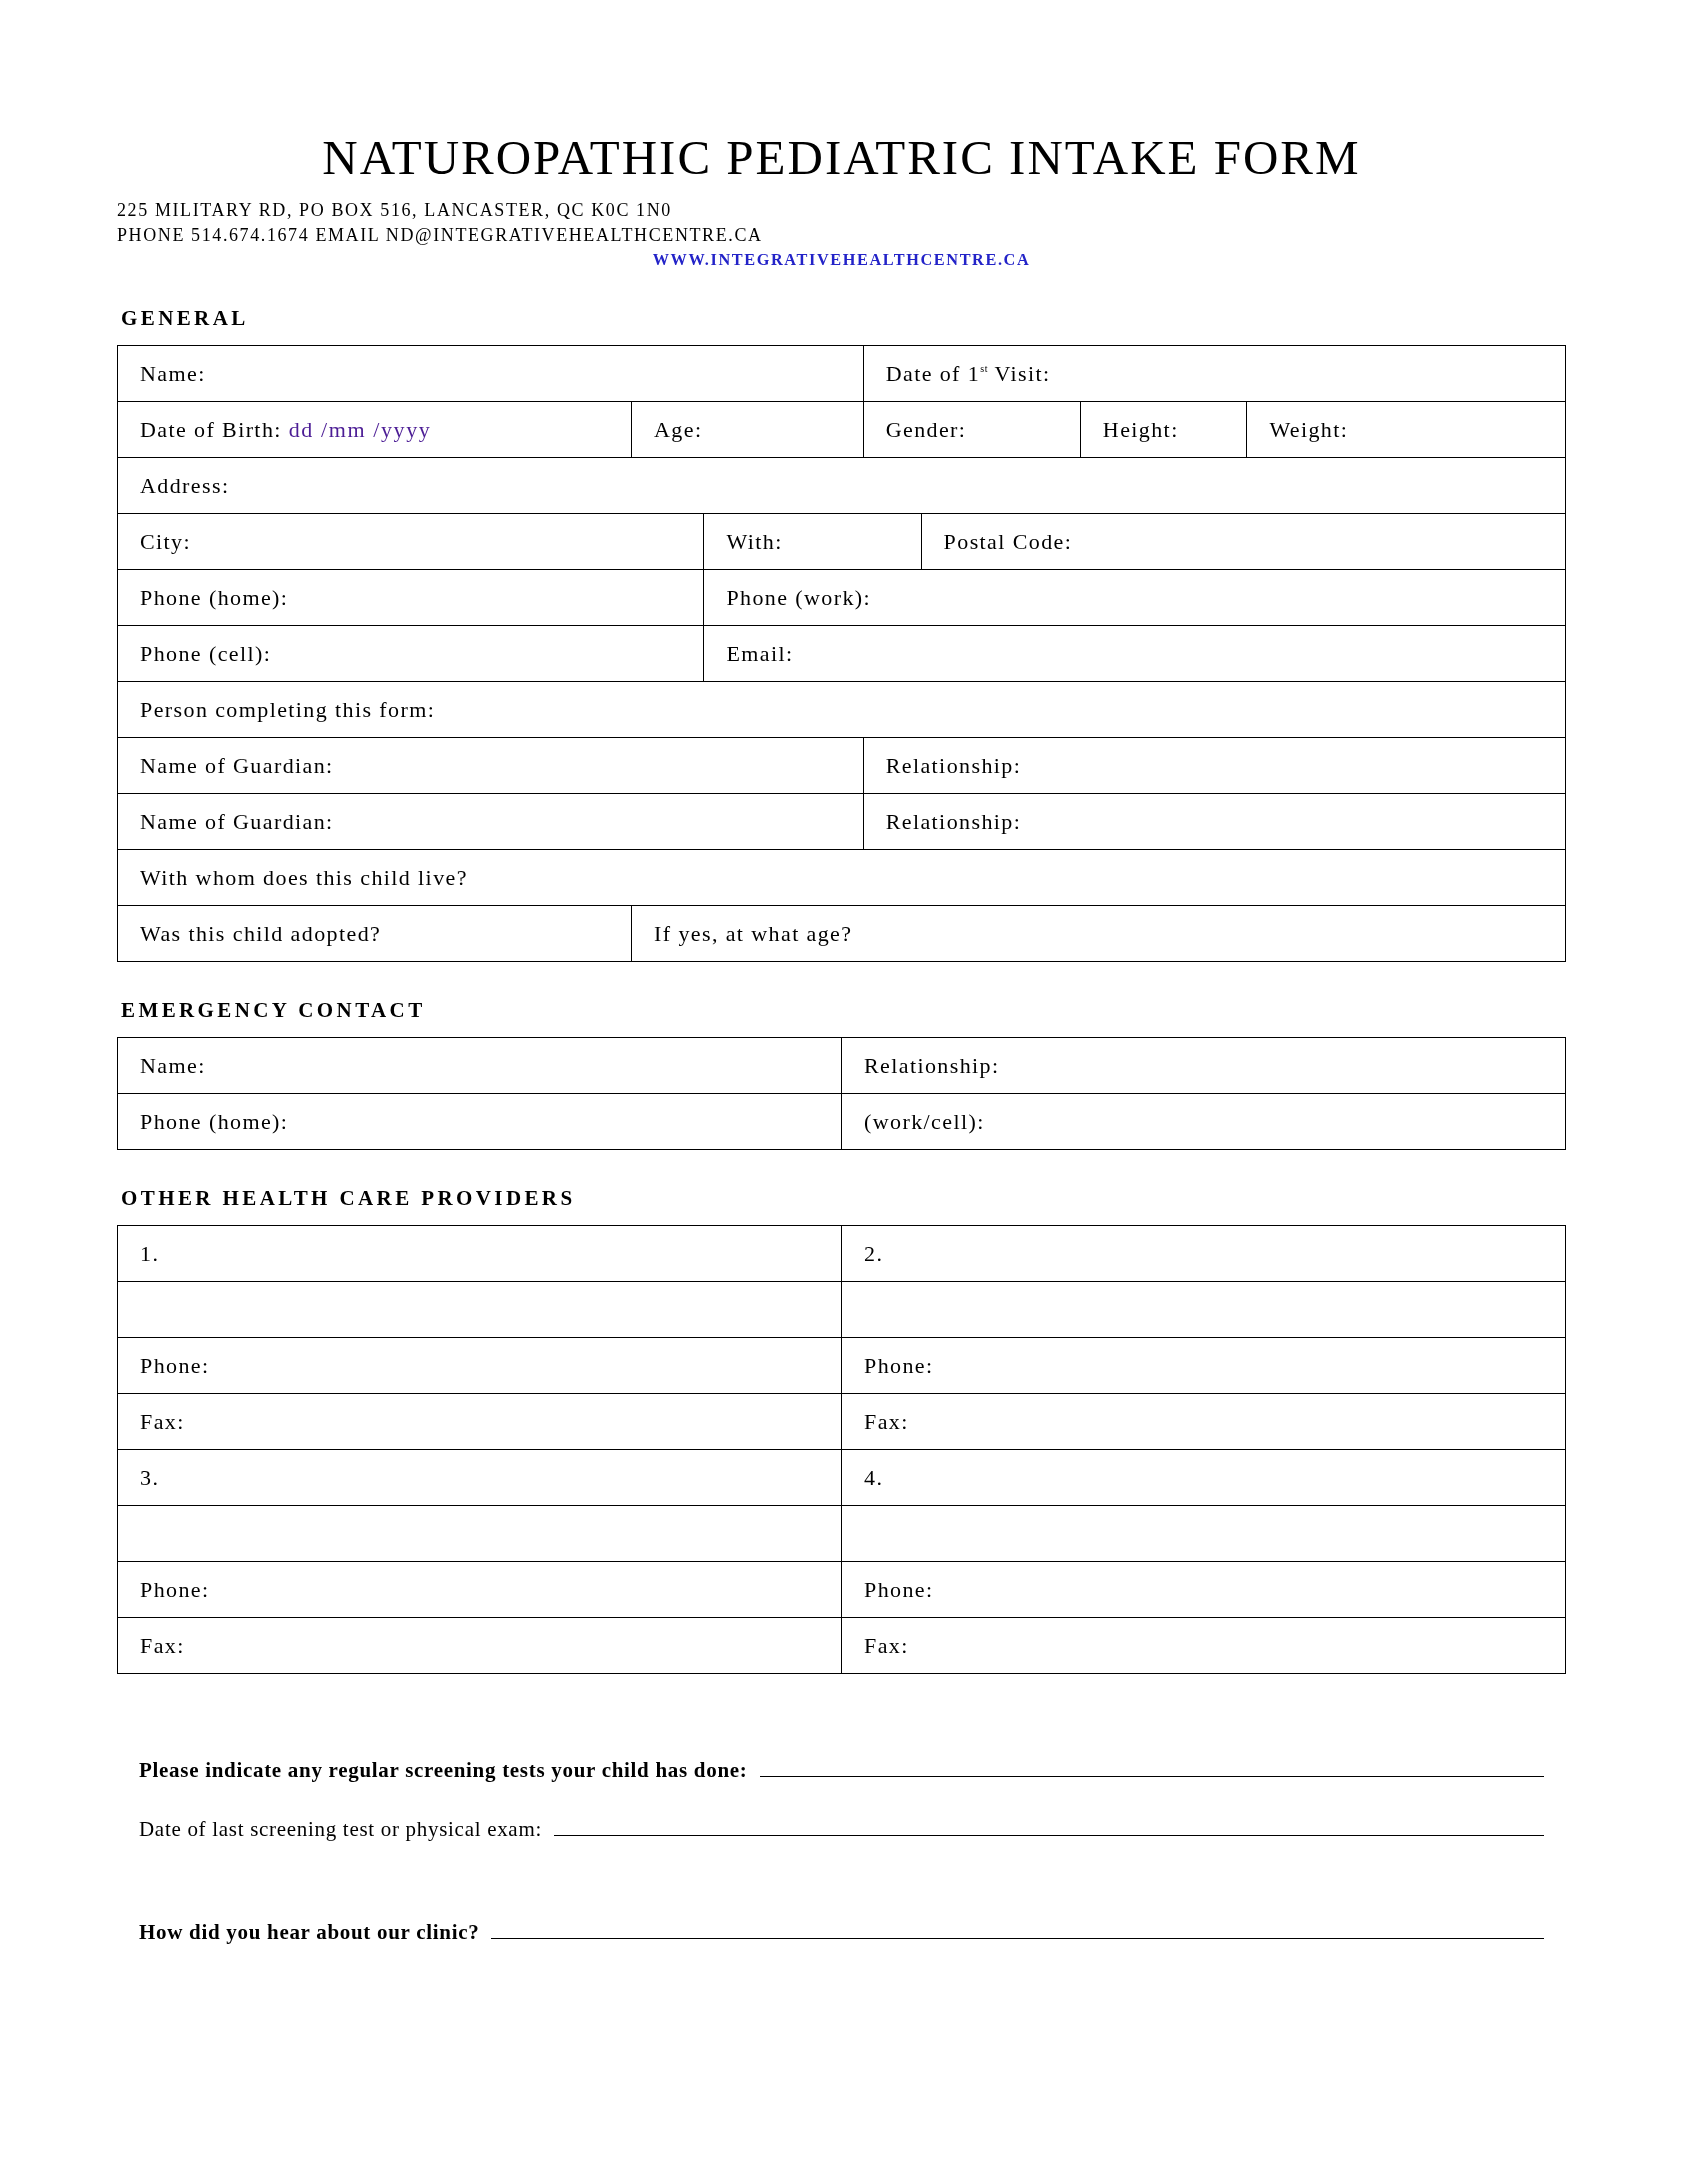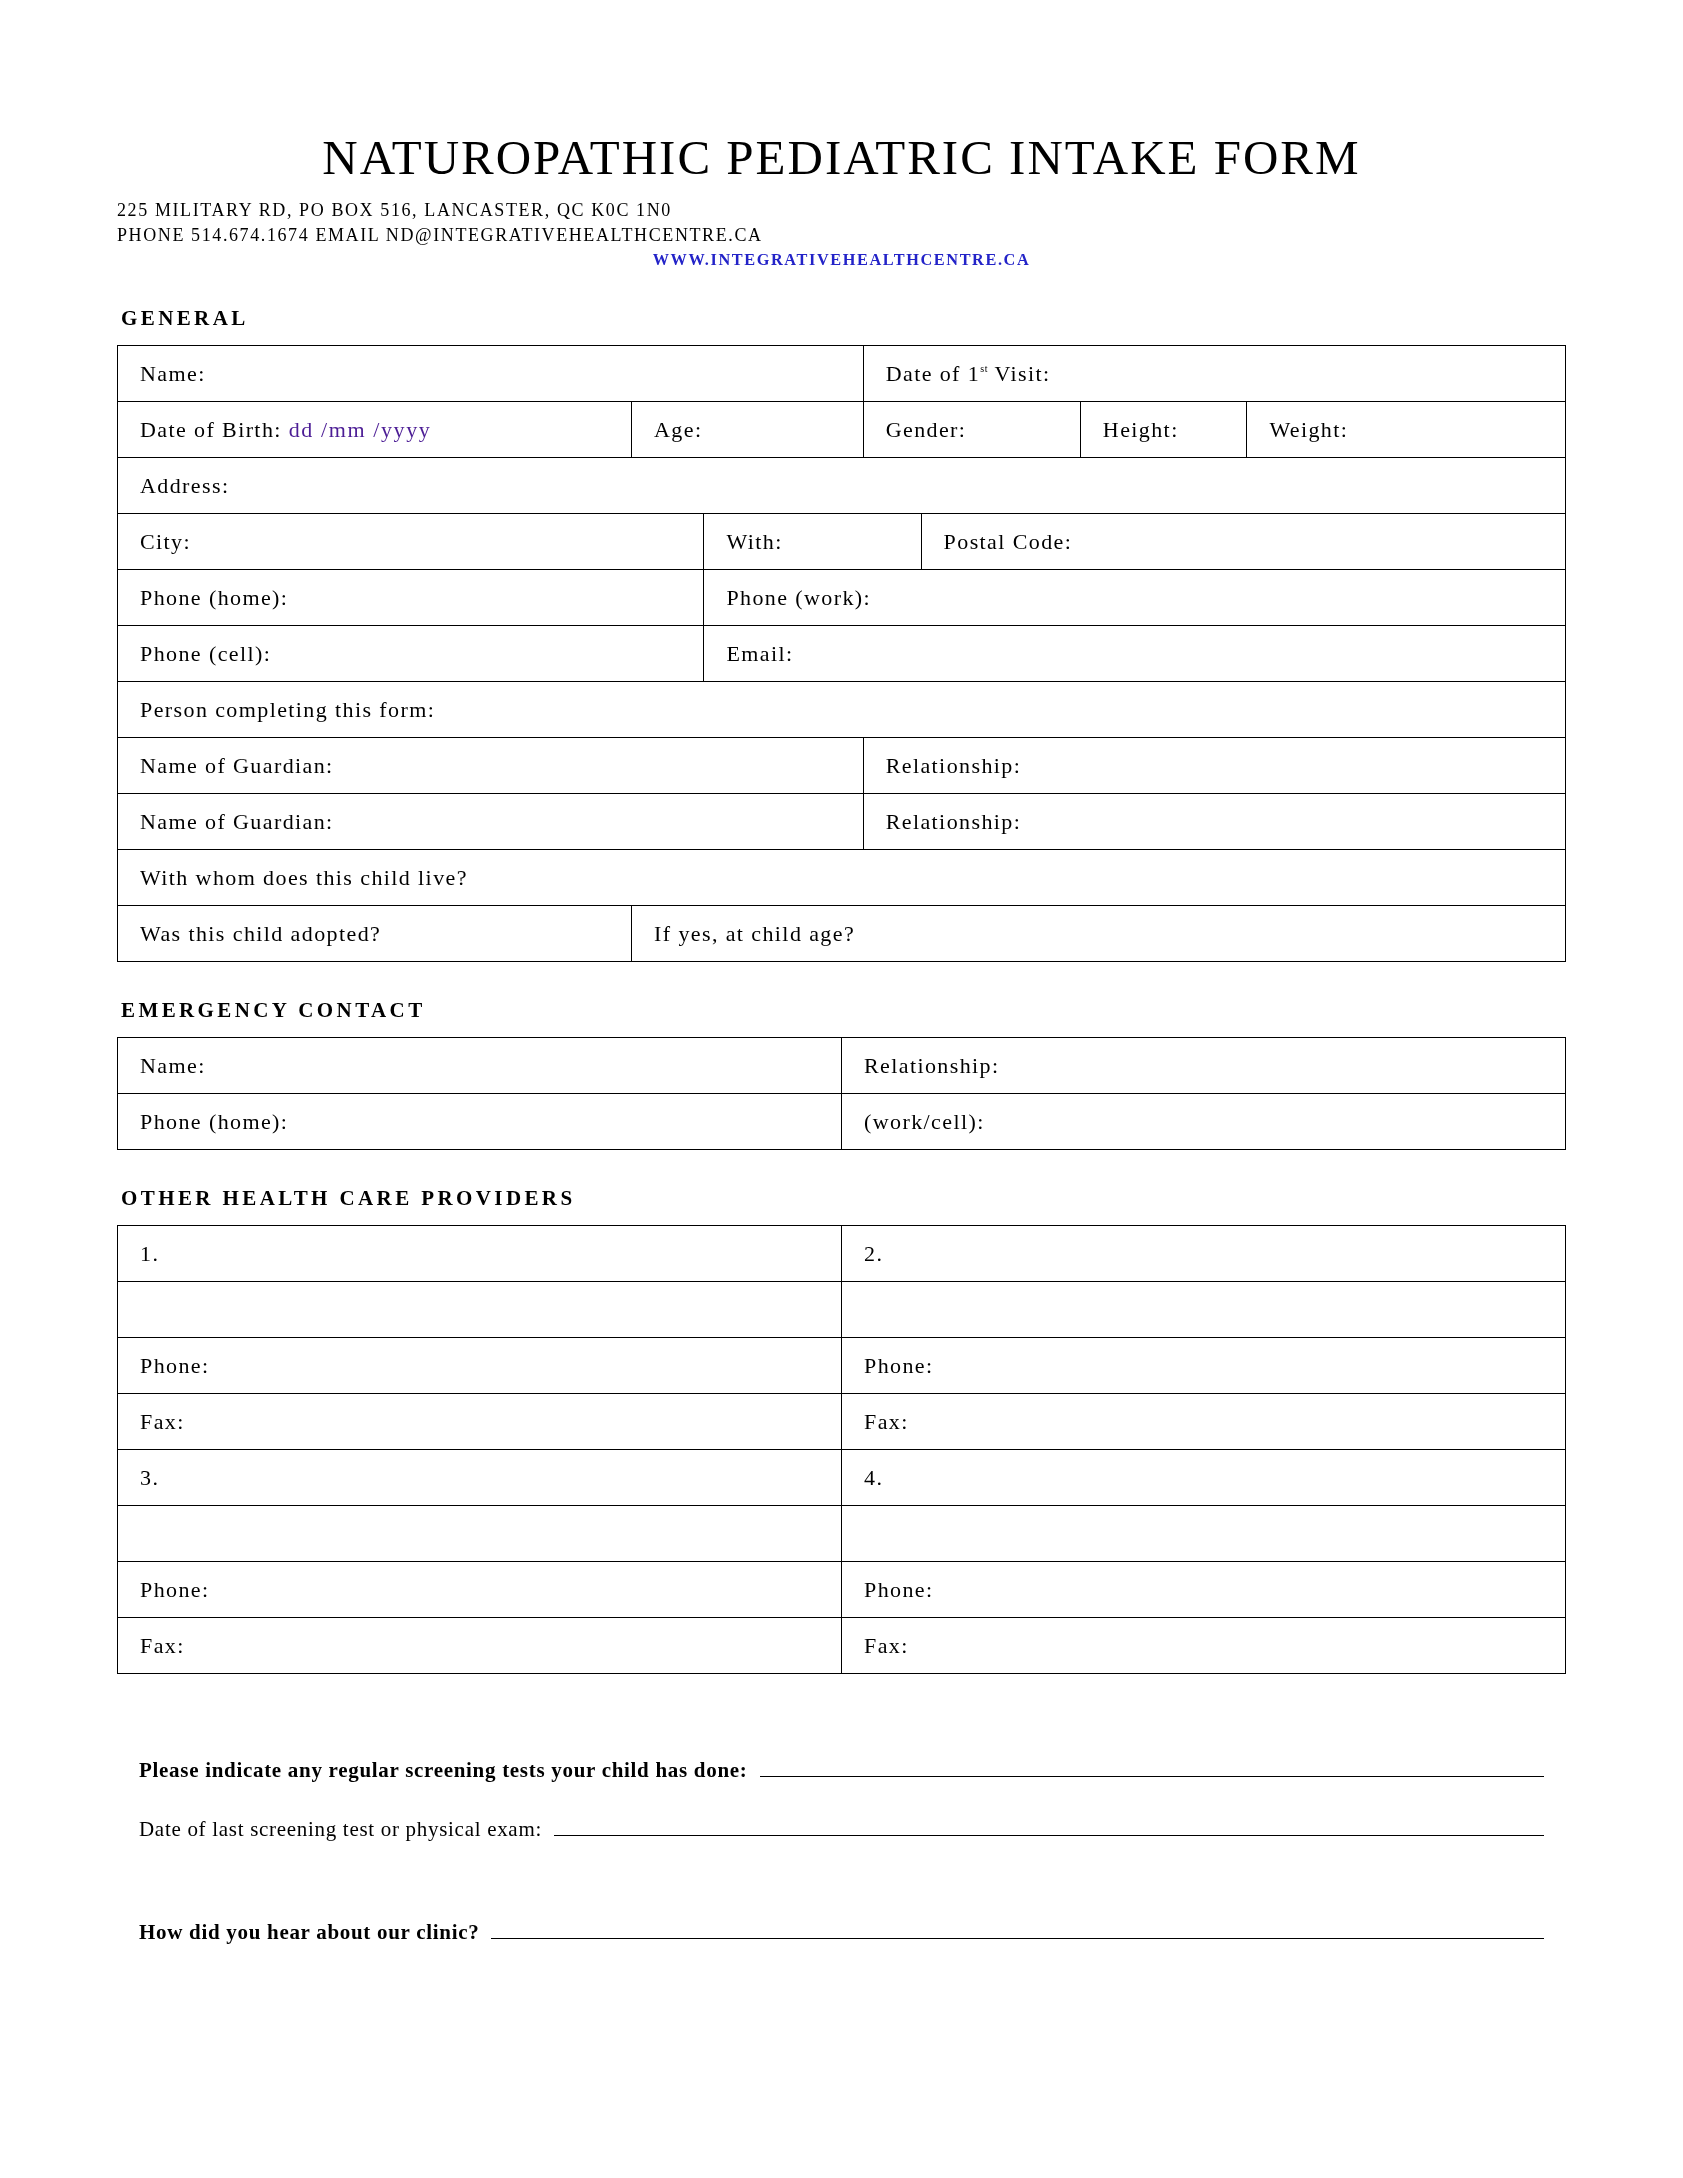--- a/index.html
+++ b/index.html
@@ -180,21 +180,21 @@
     </tr>
     <tr>
       <td colspan="5">Name of Guardian:</td>
       <td colspan="4">Relationship:</td>
     </tr>
     <tr>
       <td colspan="9">With whom does this child live?</td>
     </tr>
     <tr>
       <td colspan="3">Was this child adopted?</td>
-      <td colspan="6">If yes, at child age?</td>
+      <td colspan="6">If yes, at what age?</td>
     </tr>
   </tbody>
     </table>
 
   <div class="section-heading">EMERGENCY CONTACT</div>
 
   <table class="form">
     <colgroup>
         <col style="width:50%">
         <col style="width:50%">

